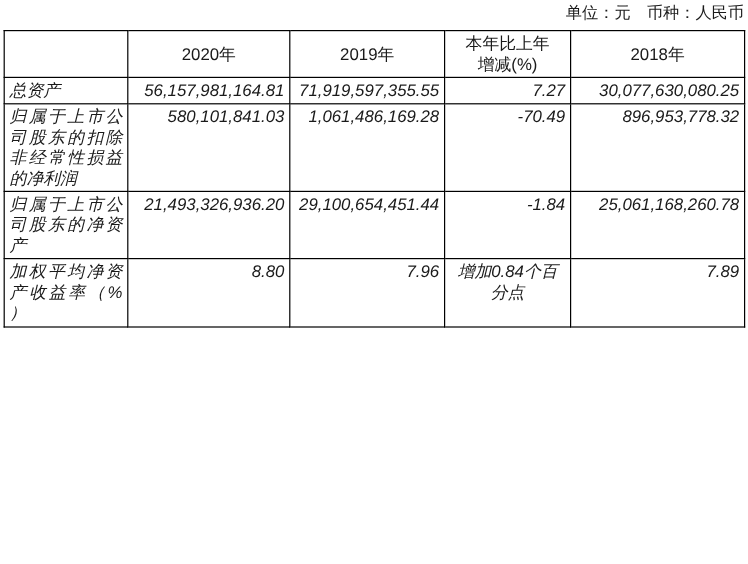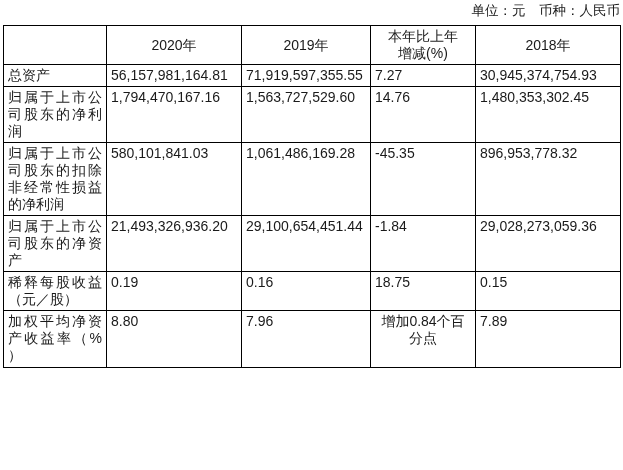--- a/index.html
+++ b/index.html
@@ -35,28 +35,28 @@
     line-height: 17px;
     font-size: 14px;
     font-weight: normal;
     overflow: hidden;
   }
   thead th {
     vertical-align: middle;
     text-align: center;
     height: 32px;
   }
-  tbody td { vertical-align: top; }
+  tbody td { vertical-align: top; font-style: italic; }
 
   td.lbl {
     text-align: justify;
     line-break: anywhere;
     word-break: break-all;
   }
-  td.num { }
+  td.num { text-align: right; }
   td.center { text-align: center; }
 </style>
 </head>
 <body>
 
 <div class="page">
 
   <div class="unit-note">单位：元　币种：人民币</div>
 
   <table class="fin-table">
@@ -78,49 +78,35 @@
         </th>
         <th>2018年</th>
       </tr>
     </thead>
     <tbody>
       <tr style="height:22px">
         <td class="lbl">总资产</td>
         <td class="num">56,157,981,164.81</td>
         <td class="num">71,919,597,355.55</td>
         <td class="num">7.27</td>
-        <td class="num">30,945,374,754.93</td>
-      </tr>
-      <tr style="height:49px">
-        <td class="lbl">归属于上市公司股东的净利润</td>
-        <td class="num">1,794,470,167.16</td>
-        <td class="num">1,563,727,529.60</td>
-        <td class="num">14.76</td>
-        <td class="num">1,480,353,302.45</td>
+        <td class="num">30,077,630,080.25</td>
       </tr>
       <tr style="height:73px">
         <td class="lbl">归属于上市公司股东的扣除非经常性损益的净利润</td>
         <td class="num">580,101,841.03</td>
         <td class="num">1,061,486,169.28</td>
-        <td class="num">-45.35</td>
+        <td class="num">-70.49</td>
         <td class="num">896,953,778.32</td>
       </tr>
       <tr style="height:56px">
         <td class="lbl">归属于上市公司股东的净资产</td>
         <td class="num">21,493,326,936.20</td>
         <td class="num">29,100,654,451.44</td>
         <td class="num">-1.84</td>
-        <td class="num">29,028,273,059.36</td>
-      </tr>
-      <tr style="height:36px">
-        <td class="lbl">稀释每股收益（元／股）</td>
-        <td class="num">0.19</td>
-        <td class="num">0.16</td>
-        <td class="num">18.75</td>
-        <td class="num">0.15</td>
+        <td class="num">25,061,168,260.78</td>
       </tr>
       <tr style="height:57px">
         <td class="lbl">加权平均净资产收益率（%）</td>
         <td class="num">8.80</td>
         <td class="num">7.96</td>
         <td class="center">增加0.84个百分点</td>
         <td class="num">7.89</td>
       </tr>
     </tbody>
   </table>

